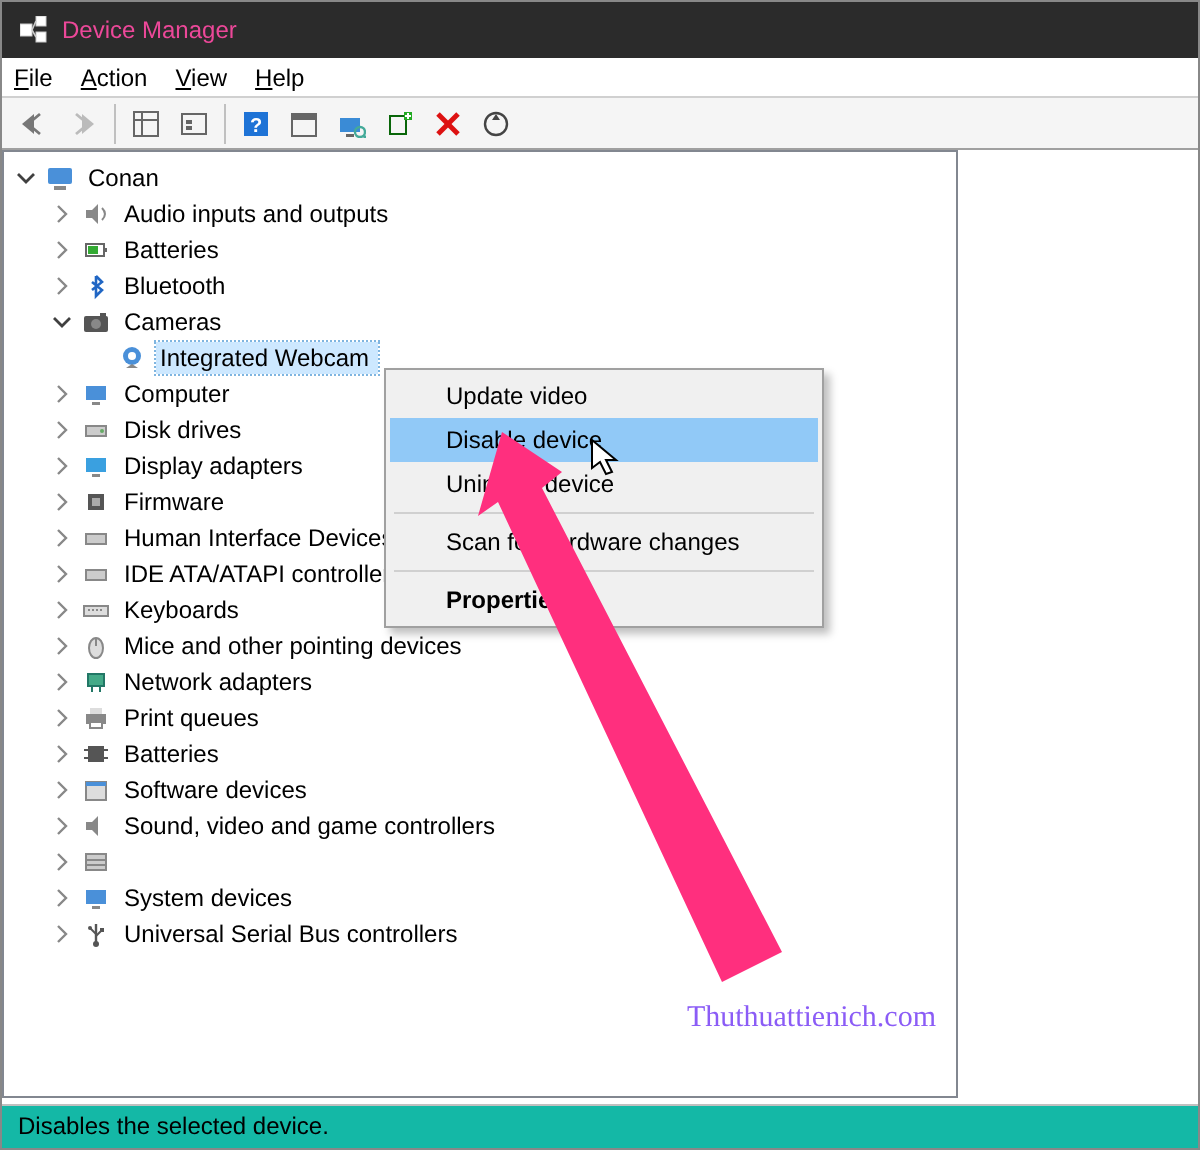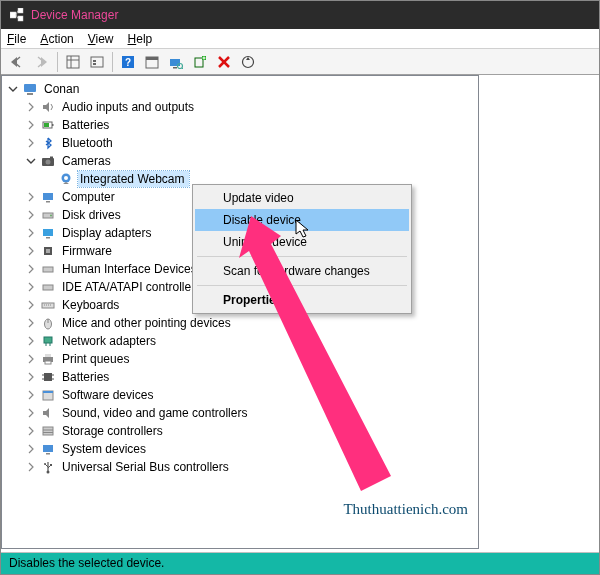--- a/index.html
+++ b/index.html
@@ -21,21 +21,21 @@
   .label { padding: 1px 4px 1px 2px; }
   .label.selected { background: #cde8ff; outline: 1px dotted #7fb5e0; }
   .context-menu { position: absolute; left: 191px; top: 183px; width: 220px; background: #f0f0f0; border: 1px solid #a0a0a0; box-shadow: 3px 3px 4px rgba(0,0,0,0.25); font-size: 12px; padding: 2px; z-index: 50; }
   .cm-item { padding: 4px 12px 4px 28px; position: relative; }
   .cm-item.highlight { background: #91c9f7; }
   .cm-sep { height: 1px; background: #d0d0d0; margin: 3px 2px; }
   .cm-item.bold { font-weight: 600; }
   .statusbar { position: absolute; left: 0; bottom: 0; width: 598px; height: 22px; border-top: 1px solid #c0c0c0; font-size: 12px; padding: 3px 8px; background: #14b8a6; }
   .arrow-annot { position: absolute; left: 150px; top: 215px; z-index: 60; pointer-events: none; }
   .cursor-annot { position: absolute; left: 294px; top: 218px; z-index: 70; pointer-events: none; }
-  .watermark { position: absolute; right: 10px; bottom: 30px; font-size: 15px; color: #0c4a6e; font-family: Georgia, serif; z-index: 5; }
+  .watermark { position: absolute; right: 10px; bottom: 30px; font-size: 15px; color: #8b5cf6; font-family: Georgia, serif; z-index: 5; }
 </style>
 </head>
 <body>
 
 <div class="titlebar">
   <span class="ico">
     <svg width="14" height="14" viewBox="0 0 14 14">
         <rect x="0" y="4" width="6" height="6" fill="#fff" stroke="#ccc" stroke-width="0.5"></rect>
         <rect x="8" y="0" width="5" height="5" fill="#fff" stroke="#ccc" stroke-width="0.5"></rect>
         <rect x="8" y="8" width="5" height="5" fill="#fff" stroke="#ccc" stroke-width="0.5"></rect>
@@ -438,21 +438,20 @@
             <path d="M3 1 L7 5 L3 9" fill="none" stroke="#888" stroke-width="1.2"></path>
           </svg>
         </span>
         <span class="devico">
           <svg width="14" height="14">
             <rect x="2" y="3" width="10" height="8" fill="#ccc" stroke="#888"></rect>
             <line x1="2" y1="6" x2="12" y2="6" stroke="#888"></line>
             <line x1="2" y1="8.5" x2="12" y2="8.5" stroke="#888"></line>
           </svg>
         </span>
-        <span class="label">Storage controllers</span>
       </div>
 
     <div class="node">
         <span class="indent"></span>
         <span class="twisty">
           <svg width="10" height="10">
             <path d="M3 1 L7 5 L3 9" fill="none" stroke="#888" stroke-width="1.2"></path>
           </svg>
         </span>
         <span class="devico">

